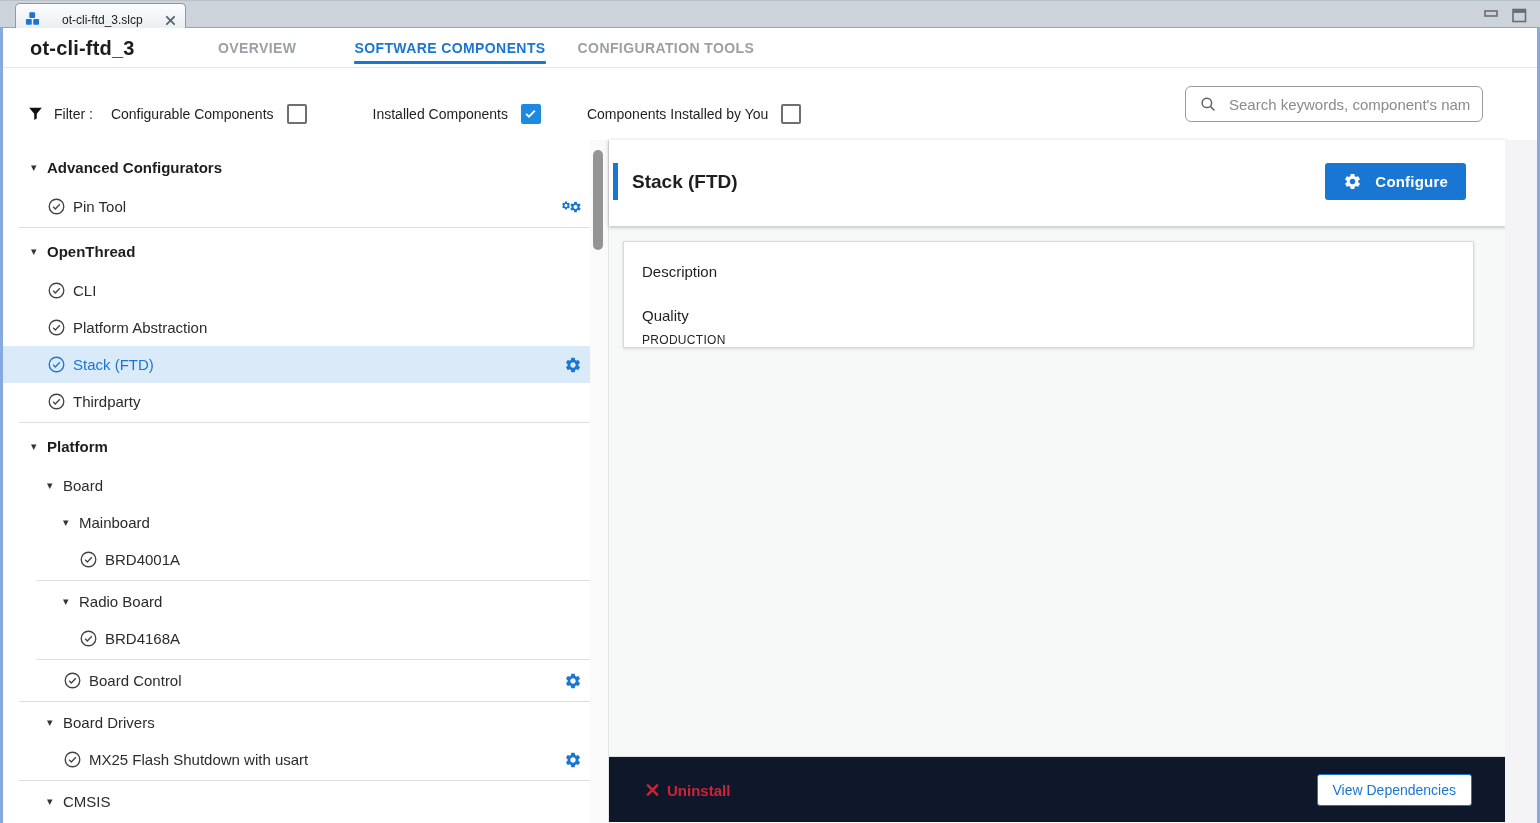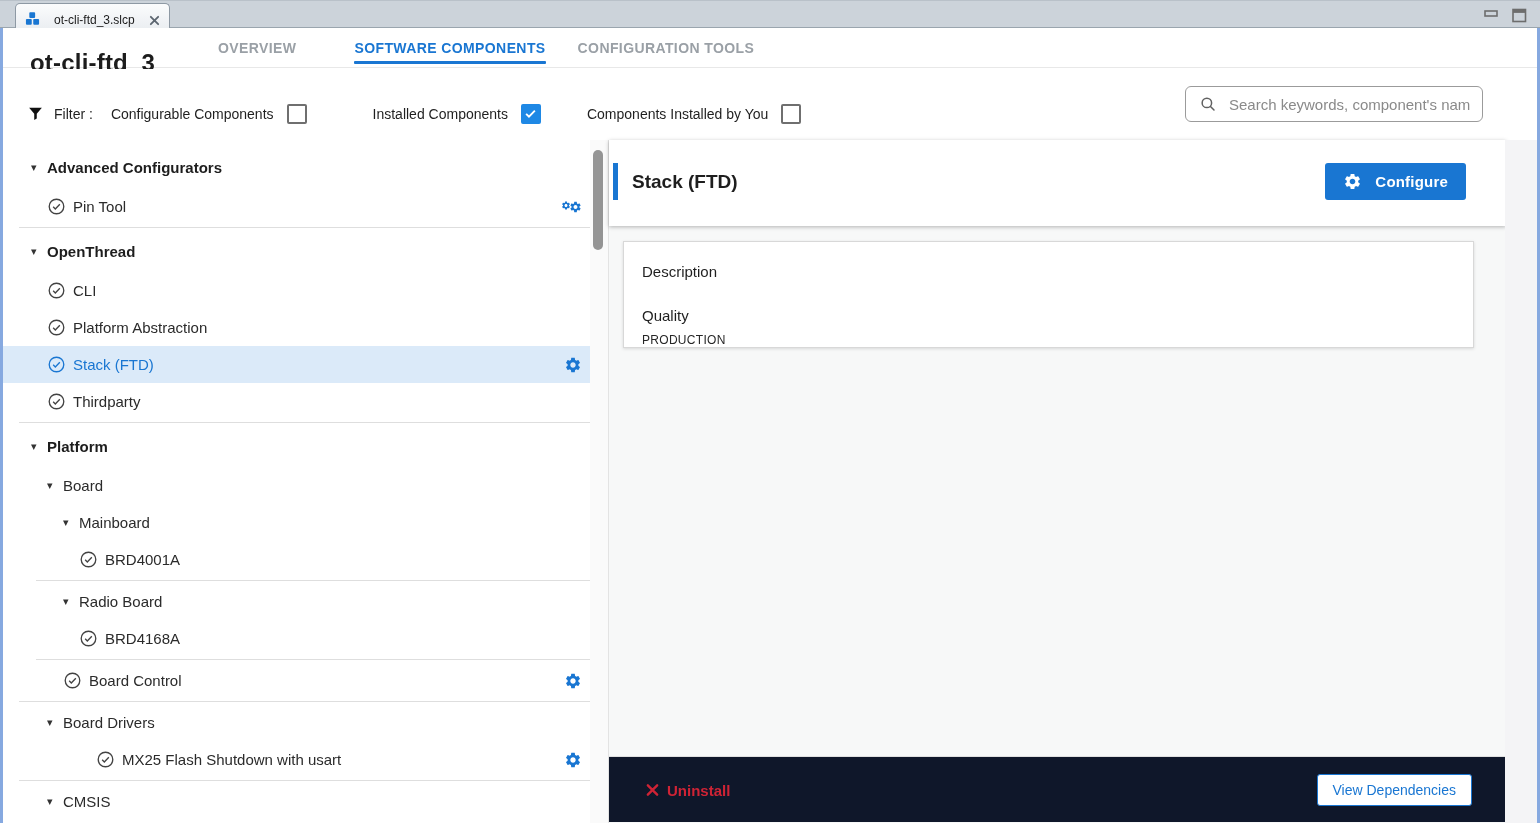--- a/index.html
+++ b/index.html
@@ -3,32 +3,32 @@
 <meta charset="utf-8">
 <style>
   html,body{margin:0;padding:0;width:1540px;height:823px;overflow:hidden;
     font-family:"Liberation Sans",sans-serif;background:#fff;}
   *{box-sizing:border-box;}
 
   
   #tabbar{position:absolute;left:0;top:0;width:1540px;height:28px;background:#ccd3da;
     border-top:1px solid #b9c1c9;border-bottom:1px solid #9aa5ae;}
   #editor-tab{position:absolute;left:15px;top:2px;height:26px;display:flex;align-items:center;
-    gap:14px;padding:16px 9px;background:linear-gradient(#fbfcfd,#e6eaee);
+    gap:22px;padding:16px 9px;background:linear-gradient(#fbfcfd,#e6eaee);
     border:1px solid #8e99a4;border-bottom:none;border-radius:5px 5px 0 0;}
   #editor-tab .tab-label{font-size:12px;color:#1b1b1b;}
   #win-controls{position:absolute;right:12px;top:6px;display:flex;gap:12px;}
   .edge{position:absolute;top:28px;height:795px;width:3px;background:#86a9e0;}
   #edge-left{left:0;} #edge-right{right:0;}
 
   #main{position:absolute;left:3px;top:28px;width:1534px;height:795px;background:#fff;}
 
   
   #header-row{position:absolute;left:0;top:0;width:1534px;height:40px;border-bottom:1px solid #e8e8e8;background:#fff;}
-  #project-title{position:absolute;left:27px;top:15px;line-height:40px;font-size:24px;font-weight:700;color:#1c1c1c;letter-spacing:.2px;}
+  #project-title{position:absolute;left:27px;top:0;line-height:40px;font-size:20px;font-weight:700;color:#1c1c1c;letter-spacing:.2px;}
   #tabs{position:absolute;left:215px;top:0;height:40px;display:flex;align-items:stretch;}
   .tab{position:relative;display:flex;align-items:center;font-size:14px;font-weight:600;
     letter-spacing:.4px;color:#9aa0a6;cursor:default;}
   .tab:nth-child(1){margin-right:58px;} .tab:nth-child(2){margin-right:32px;}
   .tab.active{color:#1976d2;}
   .tab.active::after{content:"";position:absolute;left:0;right:0;bottom:4px;height:3px;background:#1976d2;border-radius:1px;}
 
   
   #filter-row{position:absolute;left:0;top:41px;width:1534px;height:90px;background:#fff;
     border-bottom:1px solid #c6c6c6;display:flex;align-items:center;padding-left:24px;}
@@ -296,21 +296,21 @@
             <svg width="18" height="18" viewBox="0 0 24 24">
               <path d="M19.14 12.94c.04-.3.06-.61.06-.94 0-.32-.02-.64-.07-.94l2.03-1.58c.18-.14.23-.41.12-.61l-1.92-3.32c-.12-.22-.37-.29-.59-.22l-2.39.96c-.5-.38-1.03-.7-1.62-.94l-.36-2.54c-.04-.24-.24-.41-.48-.41h-3.84c-.24 0-.43.17-.47.41l-.36 2.54c-.59.24-1.13.57-1.62.94l-2.39-.96c-.22-.08-.47 0-.59.22L2.74 8.87c-.12.21-.08.47.12.61l2.03 1.58c-.05.3-.09.63-.09.94s.02.64.07.94l-2.03 1.58c-.18.14-.23.41-.12.61l1.92 3.32c.12.22.37.29.59.22l2.39-.96c.5.38 1.03.7 1.62.94l.36 2.54c.05.24.24.41.48.41h3.84c.24 0 .44-.17.47-.41l.36-2.54c.59-.24 1.13-.56 1.62-.94l2.39.96c.22.08.47 0 .59-.22l1.92-3.32c.12-.22.07-.47-.12-.61l-2.01-1.58zM12 15.6c-1.98 0-3.6-1.62-3.6-3.6s1.62-3.6 3.6-3.6 3.6 1.62 3.6 3.6-1.62 3.6-3.6 3.6z" fill="#1976d2"></path>
             </svg>
           </span>
         </div>
         <div class="tdiv"></div>
         <div class="trow group" style="padding-left: 44px;">
           <span class="tarrow">▾</span>
           <span class="tlabel">Board Drivers</span>
         </div>
-        <div class="trow item" style="padding-left: 93px;">
+        <div class="trow item" style="padding-left: 60px;">
           <span class="tcheck">
             <svg width="19" height="19" viewBox="0 0 24 24">
               <circle cx="12" cy="12" r="9.2" fill="none" stroke="#424242" stroke-width="1.7"></circle>
               <path d="M7.8 12.4l2.7 2.7 5.7-6" fill="none" stroke="#424242" stroke-width="1.7"></path>
             </svg>
           </span>
           <span class="tlabel">MX25 Flash Shutdown with usart</span>
           <span class="tgear">
             <svg width="18" height="18" viewBox="0 0 24 24">
               <path d="M19.14 12.94c.04-.3.06-.61.06-.94 0-.32-.02-.64-.07-.94l2.03-1.58c.18-.14.23-.41.12-.61l-1.92-3.32c-.12-.22-.37-.29-.59-.22l-2.39.96c-.5-.38-1.03-.7-1.62-.94l-.36-2.54c-.04-.24-.24-.41-.48-.41h-3.84c-.24 0-.43.17-.47.41l-.36 2.54c-.59.24-1.13.57-1.62.94l-2.39-.96c-.22-.08-.47 0-.59.22L2.74 8.87c-.12.21-.08.47.12.61l2.03 1.58c-.05.3-.09.63-.09.94s.02.64.07.94l-2.03 1.58c-.18.14-.23.41-.12.61l1.92 3.32c.12.22.37.29.59.22l2.39-.96c.5.38 1.03.7 1.62.94l.36 2.54c.05.24.24.41.48.41h3.84c.24 0 .44-.17.47-.41l.36-2.54c.59-.24 1.13-.56 1.62-.94l2.39.96c.22.08.47 0 .59-.22l1.92-3.32c.12-.22.07-.47-.12-.61l-2.01-1.58zM12 15.6c-1.98 0-3.6-1.62-3.6-3.6s1.62-3.6 3.6-3.6 3.6 1.62 3.6 3.6-1.62 3.6-3.6 3.6z" fill="#1976d2"></path>

